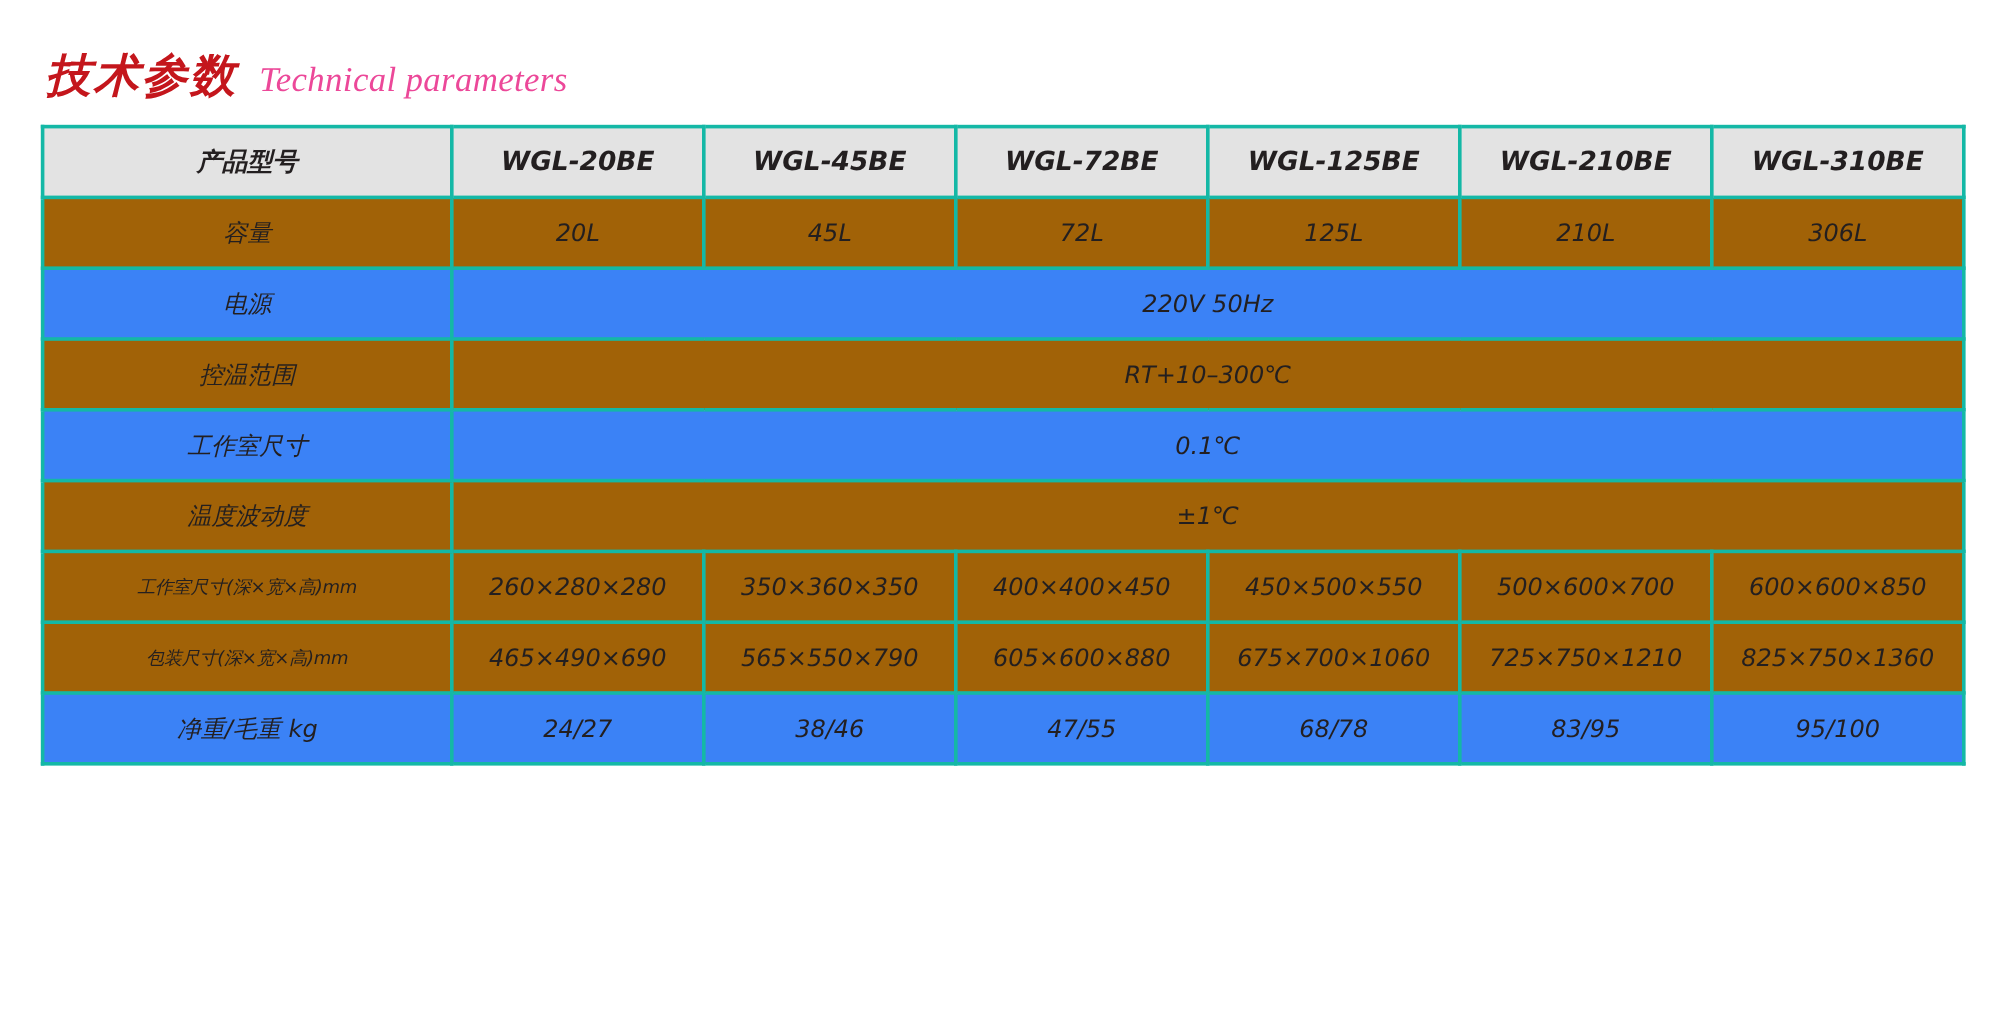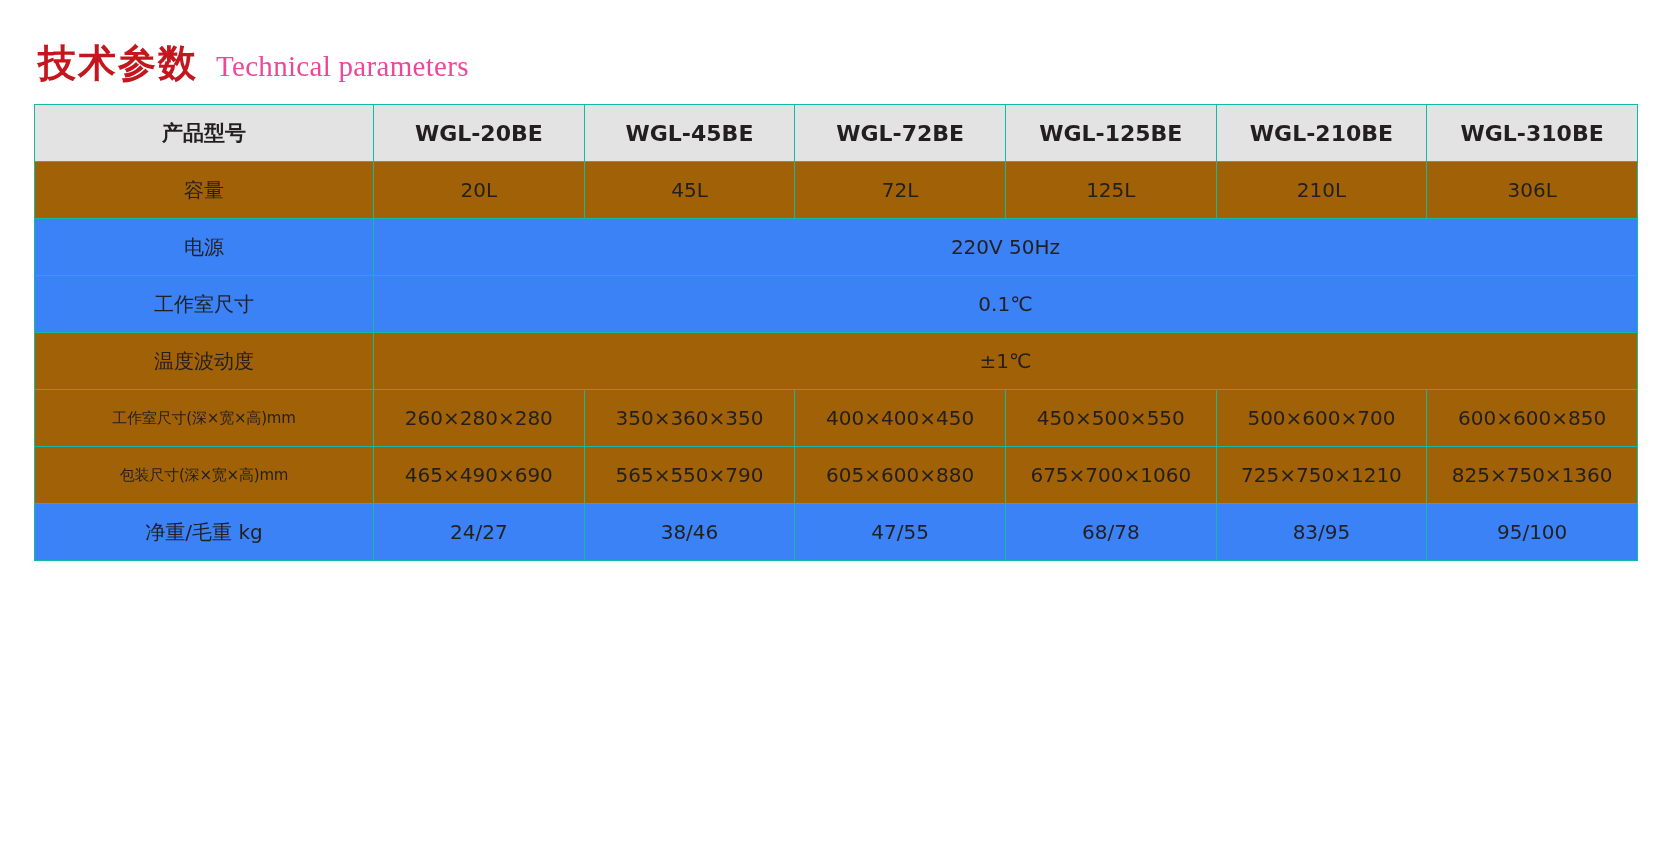--- a/index.html
+++ b/index.html
@@ -13,20 +13,21 @@
     font-family: "Liberation Sans", "DejaVu Sans", sans-serif;
     color: #231f20;
     overflow: hidden;
   }
   .page {
     position: relative;
     width: 1492px;
     height: 845px;
     box-sizing: border-box;
     padding: 44px 24px 0 34px;
+    font-style: italic;
   }
   .title-row {
     display: flex;
     align-items: baseline;
     gap: 18px;
     margin: 0 0 22px 4px;
   }
   .title-cn {
     font-family: "DejaVu Sans", "Liberation Sans", sans-serif;
     font-size: 38px;
@@ -42,21 +43,21 @@
     letter-spacing: 0.3px;
     line-height: 1;
   }
   table.spec {
     border-collapse: collapse;
     width: 1604px;
     table-layout: fixed;
     margin-left: 0;
   }
   table.spec td {
-    border: 1px solid #14b8a6;
+    border: 3px solid #14b8a6;
     text-align: center;
     vertical-align: middle;
     font-size: 20px;
     height: 56px;
     padding: 0 4px;
     color: #231f20;
     font-family: "DejaVu Sans", "Liberation Sans", sans-serif;
   }
   td.label {
     width: 330px;
@@ -124,20 +125,24 @@
         <td class="num">125L</td>
         <td class="num">210L</td>
         <td class="num">306L</td>
       </tr>
 
       <tr class="shaded">
         <td class="label">电源</td>
         <td class="merged" colspan="6">220V 50Hz</td>
       </tr>
 
+      <tr class="plain">
+        <td class="label">控温范围</td>
+        <td class="merged" colspan="6">RT+10–300℃</td>
+      </tr>
 
       <tr class="shaded">
         <td class="label">工作室尺寸</td>
         <td class="merged" colspan="6">0.1℃</td>
       </tr>
 
       <tr class="plain">
         <td class="label">温度波动度</td>
         <td class="merged" colspan="6">±1℃</td>
       </tr>

